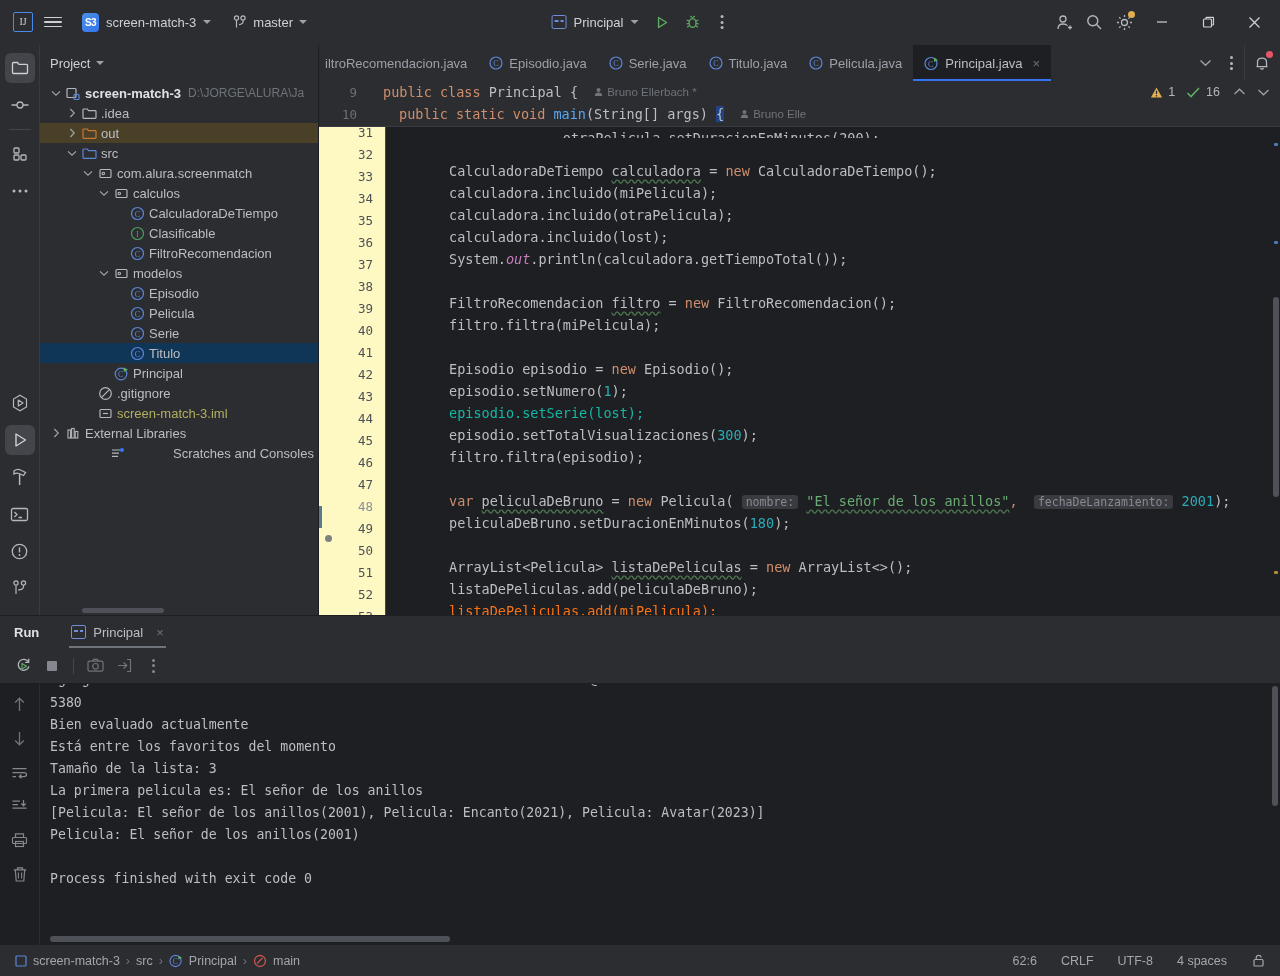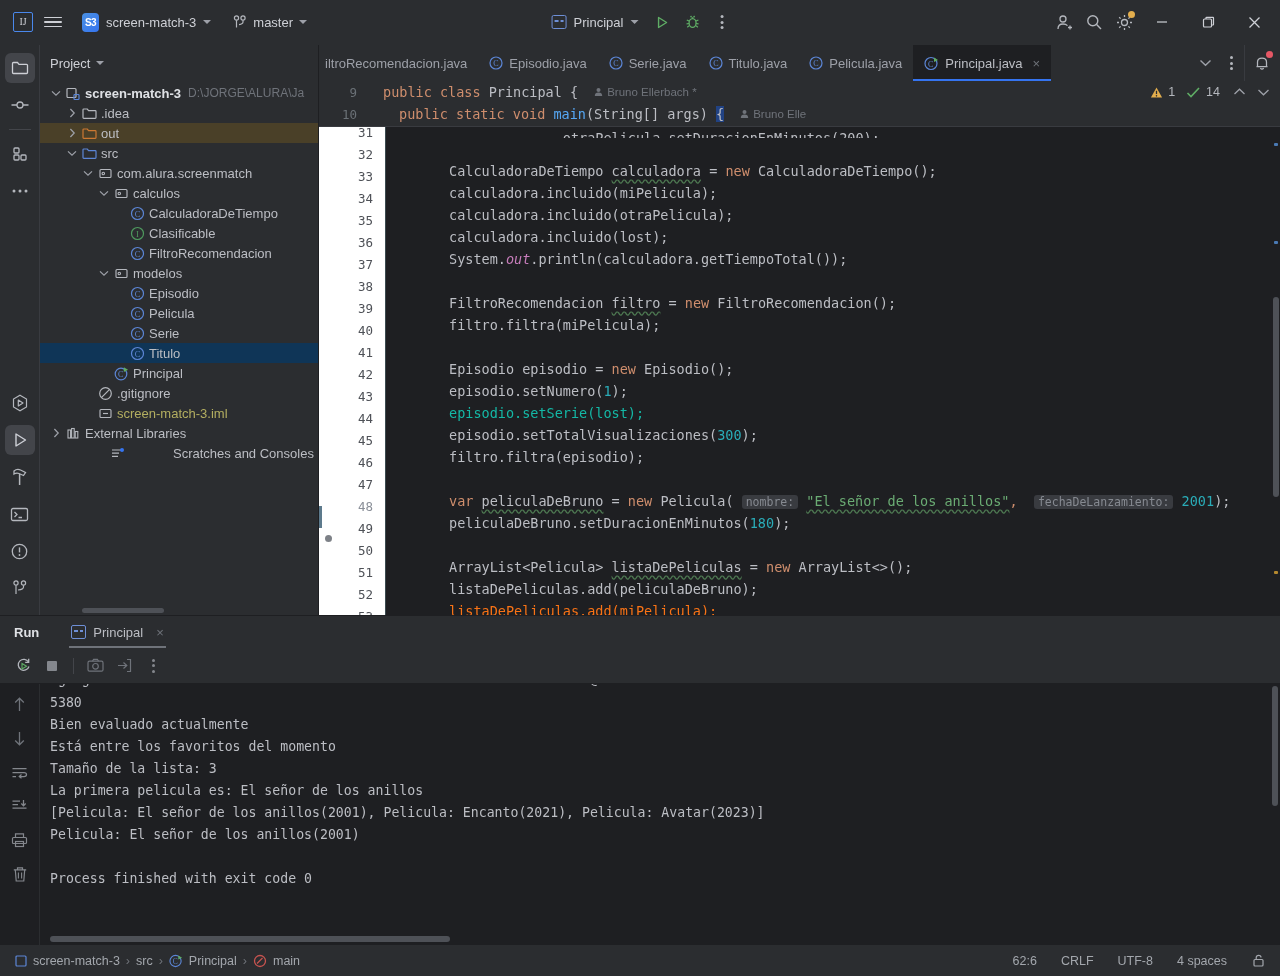--- a/index.html
+++ b/index.html
@@ -135,21 +135,21 @@
   .sticky .gutter-num { color:#6b7177; }
   .codetext { padding-left: 16px; }
 
   .inspect-badge {
     position:absolute; right:10px; top:4px; display:flex; align-items:center; gap:5px; font-size:12.5px;
     font-family:"Liberation Sans", sans-serif;
   }
 
   
   .code-wrap { flex:1 1 auto; position:relative; overflow:hidden; background:#1e1f22; display:flex; }
-  .gutter-col { width: 66px; flex:0 0 66px; background:#ffffff; position:relative; }
+  .gutter-col { width: 66px; flex:0 0 66px; background:#fef9c3; position:relative; }
   .code-col { flex:1 1 auto; position:relative; overflow:hidden; }
   .code-inner { position:absolute; top:-5px; left:0; right:0; }
   .cl { height:22px; line-height:22px; white-space:pre; font-family:"DejaVu Sans Mono", monospace; font-size:13.5px;
         position:relative; }
   .gl { height:22px; line-height:22px; text-align:right; padding-right:12px; color:#4e5157; font-size:12.5px;
         font-family:"DejaVu Sans Mono", monospace; position:relative; }
   .gl.cur { color:#8a8f98; }
   .vline { position:absolute; left:66px; top:0; bottom:0; width:1px; background:#3b4a4f; z-index:2;}
 
   
@@ -704,21 +704,21 @@
         <div class="inspect-badge">
           <svg width="13" height="13" viewBox="0 0 14 13">
             <path d="M7 1 L13 12 H1 Z" fill="#e3ae4d"></path>
             <path d="M7 4.6 V8.2" stroke="#2b2d30" stroke-width="1.4"></path>
             <circle cx="7" cy="10.1" r="0.85" fill="#2b2d30"></circle>
           </svg>
           <span style="color:#b4b7bd">1</span>
           <svg width="15" height="13" viewBox="0 0 15 13" style="margin-left:6px">
             <path d="M1.5 7 L5 10.5 L13 2" fill="none" stroke="#5fad65" stroke-width="1.6"></path>
           </svg>
-          <span style="color:#b4b7bd">14</span>
+          <span style="color:#b4b7bd">16</span>
           <svg width="13" height="10" viewBox="0 0 13 10" style="margin-left:8px">
             <path d="M1.5 7 L6.5 2.2 L11.5 7" fill="none" stroke="#9da0a8" stroke-width="1.3"></path>
           </svg>
           <svg width="13" height="10" viewBox="0 0 13 10" style="margin-left:6px">
             <path d="M1.5 3 L6.5 7.8 L11.5 3" fill="none" stroke="#9da0a8" stroke-width="1.3"></path>
           </svg>
         </div>
       </div>
 
       <div class="code-wrap">

